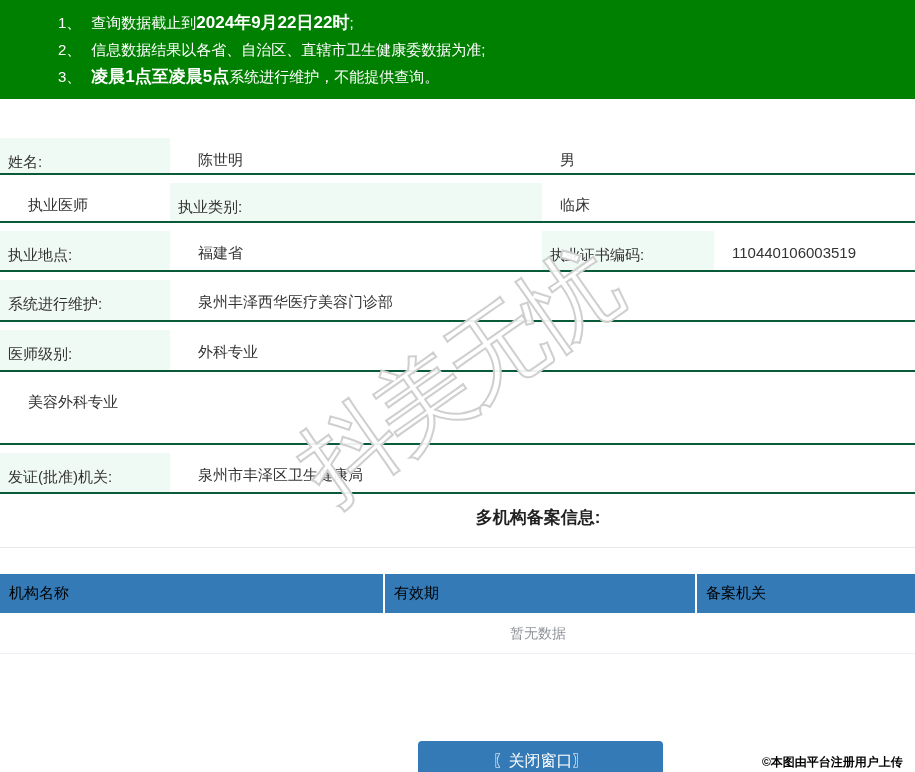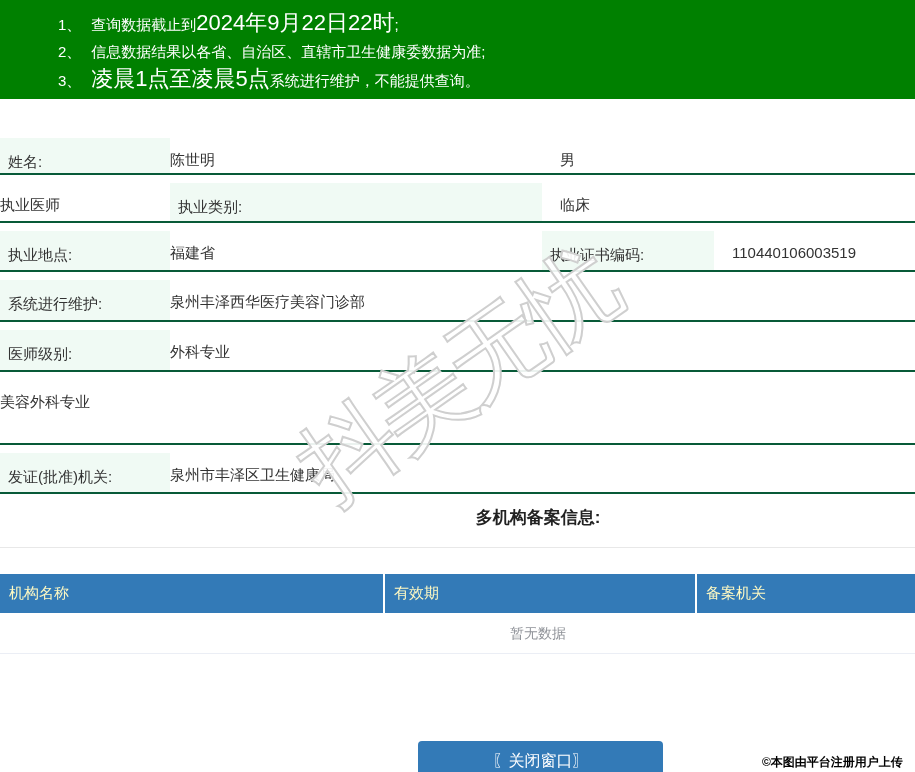--- a/index.html
+++ b/index.html
@@ -11,48 +11,48 @@
   }
   .page{width:1076px;}
 
   
   .banner{
     height:90px;background:#008000;color:#fff;
     padding:9px 0 0 58px;font-size:15px;
   }
   .notice-line{line-height:27px;white-space:nowrap;}
   .notice-line .num{margin-right:10px;}
-  .notice-line b{font-size:22px;font-weight:normal;}
+  .notice-line b{font-size:17px;font-weight:bold;}
 
   
   .t1{margin-top:31px;}
   .t1-row{
     display:grid;border-bottom:2px solid #085a38;box-sizing:border-box;
   }
   .t1-row.cols4{grid-template-columns:170px 372px 172px 362px;}
   .t1-row.cols2{grid-template-columns:170px 906px;}
   .t1-row .cell{padding:13px 8px 0 8px;font-size:15px;box-sizing:border-box;margin-top:8px;}
   .t1-row .label{background:#f0faf4;padding-right:52px;line-height:21px;}
-  .t1-row .value{padding-left:0;}
+  .t1-row .value{padding-left:28px;}
   .t1-row .value.v2{padding-left:18px;}
   .r1{height:45px;} .r2{height:48px;} .r3{height:49px;}
   .r4{height:50px;} .r5{height:50px;} .r6{height:73px;} .r7{height:49px;}
 
   
   .section-heading{
     margin-top:14px;text-align:center;font-size:17px;font-weight:bold;
     color:#222;line-height:20px;
   }
   .thin-rule{height:0;border-top:1px solid #e8e8e8;margin-top:19px;}
   .t2-head{
     display:grid;grid-template-columns:385px 312px 379px;
     margin-top:26px;height:39px;
   }
   .t2-head .hcell{
-    background:#337ab7;color:#fef9c3;font-size:15px;
+    background:#337ab7;color:#000000;font-size:15px;
     display:flex;align-items:center;padding-left:9px;box-sizing:border-box;
     border-right:2px solid #ffffff;
   }
   .t2-head .hcell:last-child{border-right:none;}
   .t2-empty{
     height:40px;line-height:40px;text-align:center;
     color:#909399;font-size:14px;border-bottom:1px solid #ebeef5;
   }
 
   

